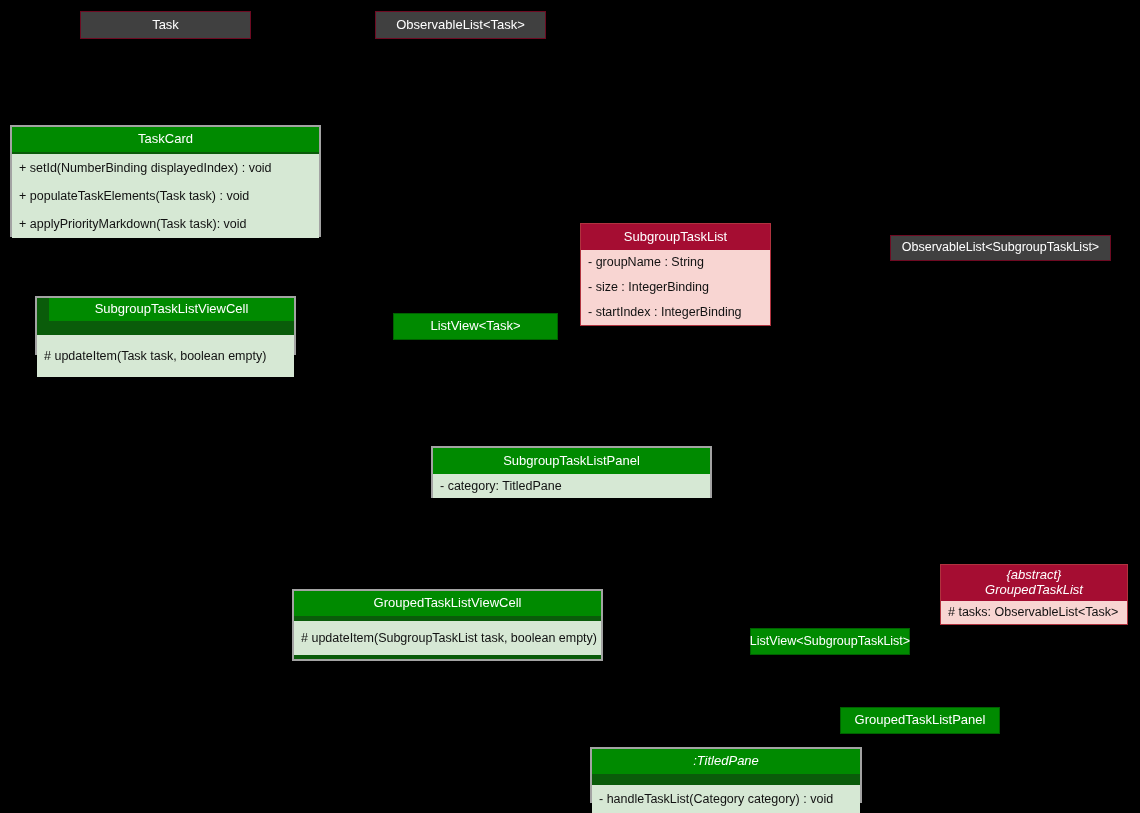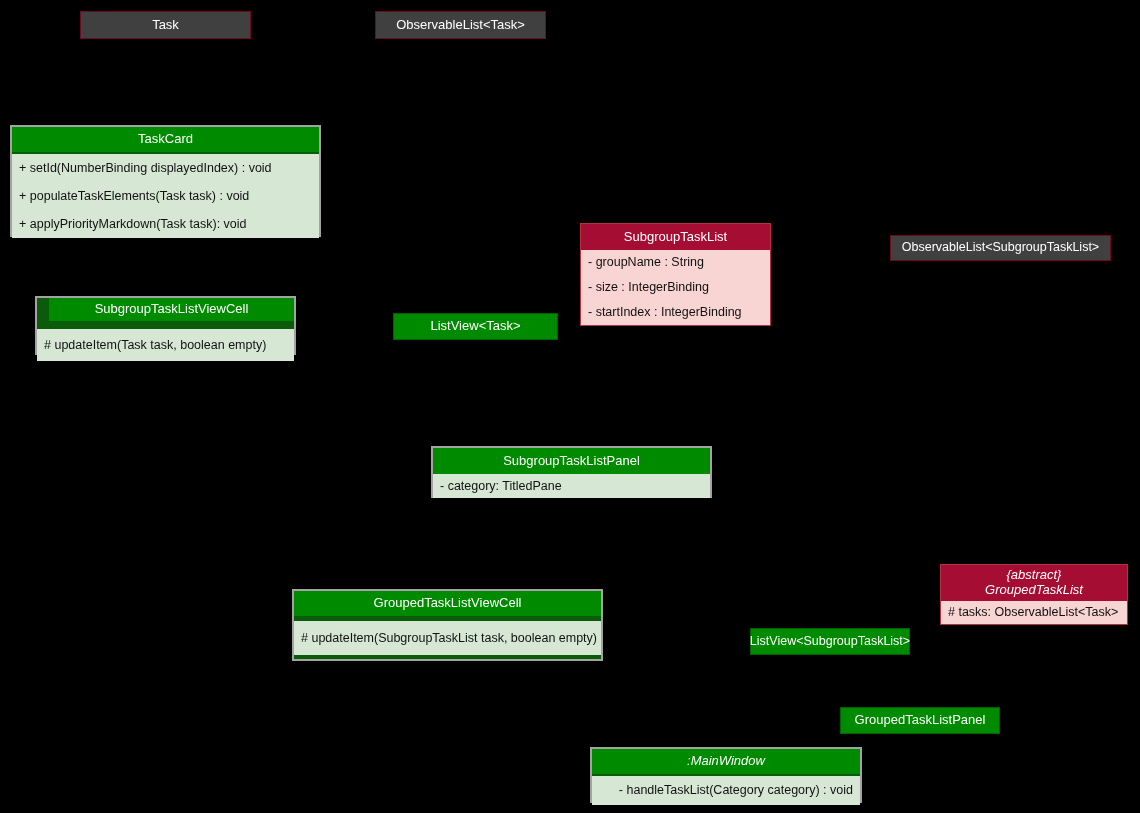--- a/index.html
+++ b/index.html
@@ -138,21 +138,21 @@
 </div>
 
 <div class="node simple red" style="left:890px; top:235px; width:221px; height:26px; font-size:12.5px;">
   <span>ObservableList&lt;SubgroupTaskList&gt;</span>
 </div>
 
 <div class="node cls green" style="left:35px; top:296px; width:261px; height:59px;">
   <div class="hdr" style="height:23px;margin-left:12px;">
     <span>SubgroupTaskListViewCell</span>
   </div>
-  <div class="body" style="height:32px; margin-top:8px;">
+  <div class="body" style="height:42px; margin-top:14px;">
     <div class="row"># updateItem(Task task, boolean empty)</div>
   </div>
 </div>
 
 <div class="node simple green" style="left:393px; top:313px; width:165px; height:27px;">
   <span>ListView&lt;Task&gt;</span>
 </div>
 
 <div class="node cls green" style="left:431px; top:446px; width:281px; height:52px;">
   <div class="hdr" style="height:26px;">
@@ -185,18 +185,18 @@
     <div class="row"># tasks: ObservableList&lt;Task&gt;</div>
   </div>
 </div>
 
 <div class="node simple green" style="left:840px; top:707px; width:160px; height:27px;">
   <span>GroupedTaskListPanel</span>
 </div>
 
 <div class="node cls green" style="left:590px; top:747px; width:272px; height:56px;">
   <div class="hdr italic" style="height:25px;">
-    <span>:MainWindow</span>
-  </div>
-  <div class="body" style="height:29px; margin-top:2px;align-items:flex-end;">
+    <span>:TitledPane</span>
+  </div>
+  <div class="body" style="height:29px; margin-top:11px;">
     <div class="row">- handleTaskList(Category category) : void</div>
   </div>
 </div>
 
 </body></html>

